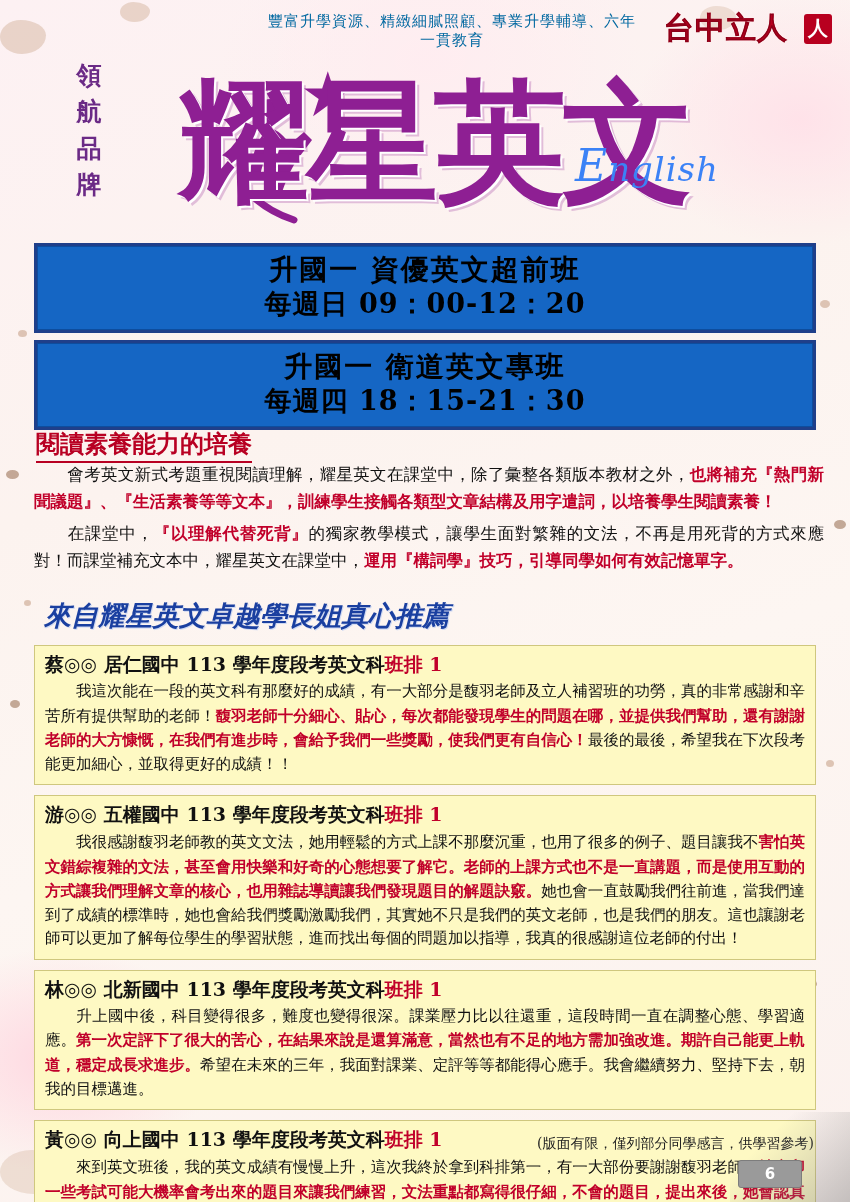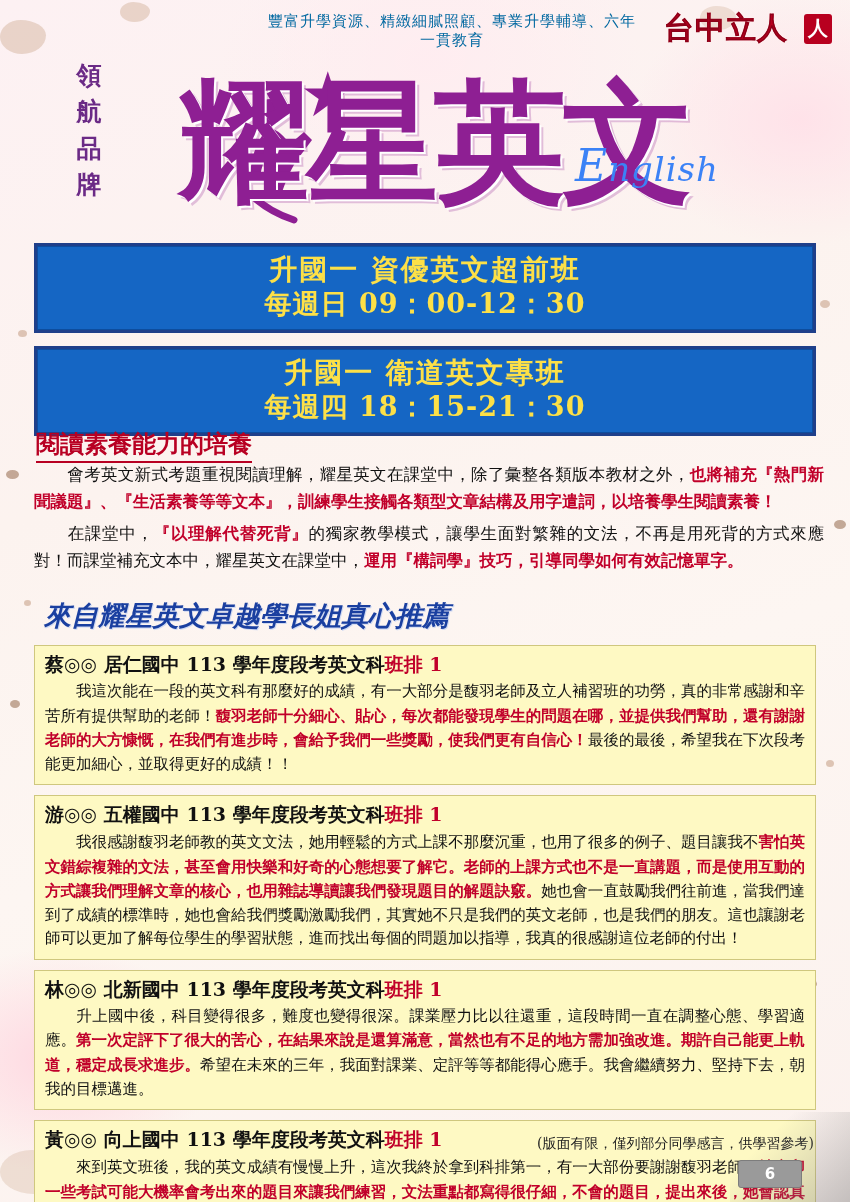--- a/index.html
+++ b/index.html
@@ -70,21 +70,21 @@
   .hero .english{
     position:absolute;left:455px;top:92px;
     font-family:"DejaVu Serif","Liberation Serif",serif;
     font-style:italic;font-size:34px;color:#3b82f6;letter-spacing:1px;
   }
   .hero .english .big{font-size:44px;}
 
   
   .class-wrap{position:absolute;left:34px;top:243px;width:782px;}
   .class-box{
-    border:3px solid #1f3f8a;background:#1566c4;color:#fde047;margin-bottom:13px;
+    border:3px solid #1f3f8a;background:#1566c4;color:#000000;margin-bottom:7px;
     padding:6px 16px 9px;text-align:center;
     box-shadow:0 0 0 1px #0d4d9e inset;
   }
   .class-box .l1{
     font-family:"DejaVu Serif","Liberation Serif",serif;
     font-size:28px;font-weight:bold;letter-spacing:2px;line-height:1.25;
   }
   .class-box .l2{
     font-family:"DejaVu Serif","Liberation Serif",serif;
     font-size:27px;font-weight:bold;letter-spacing:1px;line-height:1.25;
@@ -184,21 +184,21 @@
     </svg>
     <div class="cjk">耀星英文</div>
     <div class="english">
       <span class="big">E</span><span>nglish</span>
     </div>
   </div>
 
   <div class="class-wrap">
     <div class="class-box">
       <div class="l1">升國一  資優英文超前班</div>
-      <div class="l2">每週日 09：00-12：30</div>
+      <div class="l2">每週日 09：00-12：20</div>
     </div>
     <div class="class-box">
       <div class="l1">升國一  衛道英文專班</div>
       <div class="l2">每週四 18：15-21：30</div>
     </div>
   </div>
 
   <div class="sec-head">閱讀素養能力的培養</div>
   <div class="body-text">
     <p>

